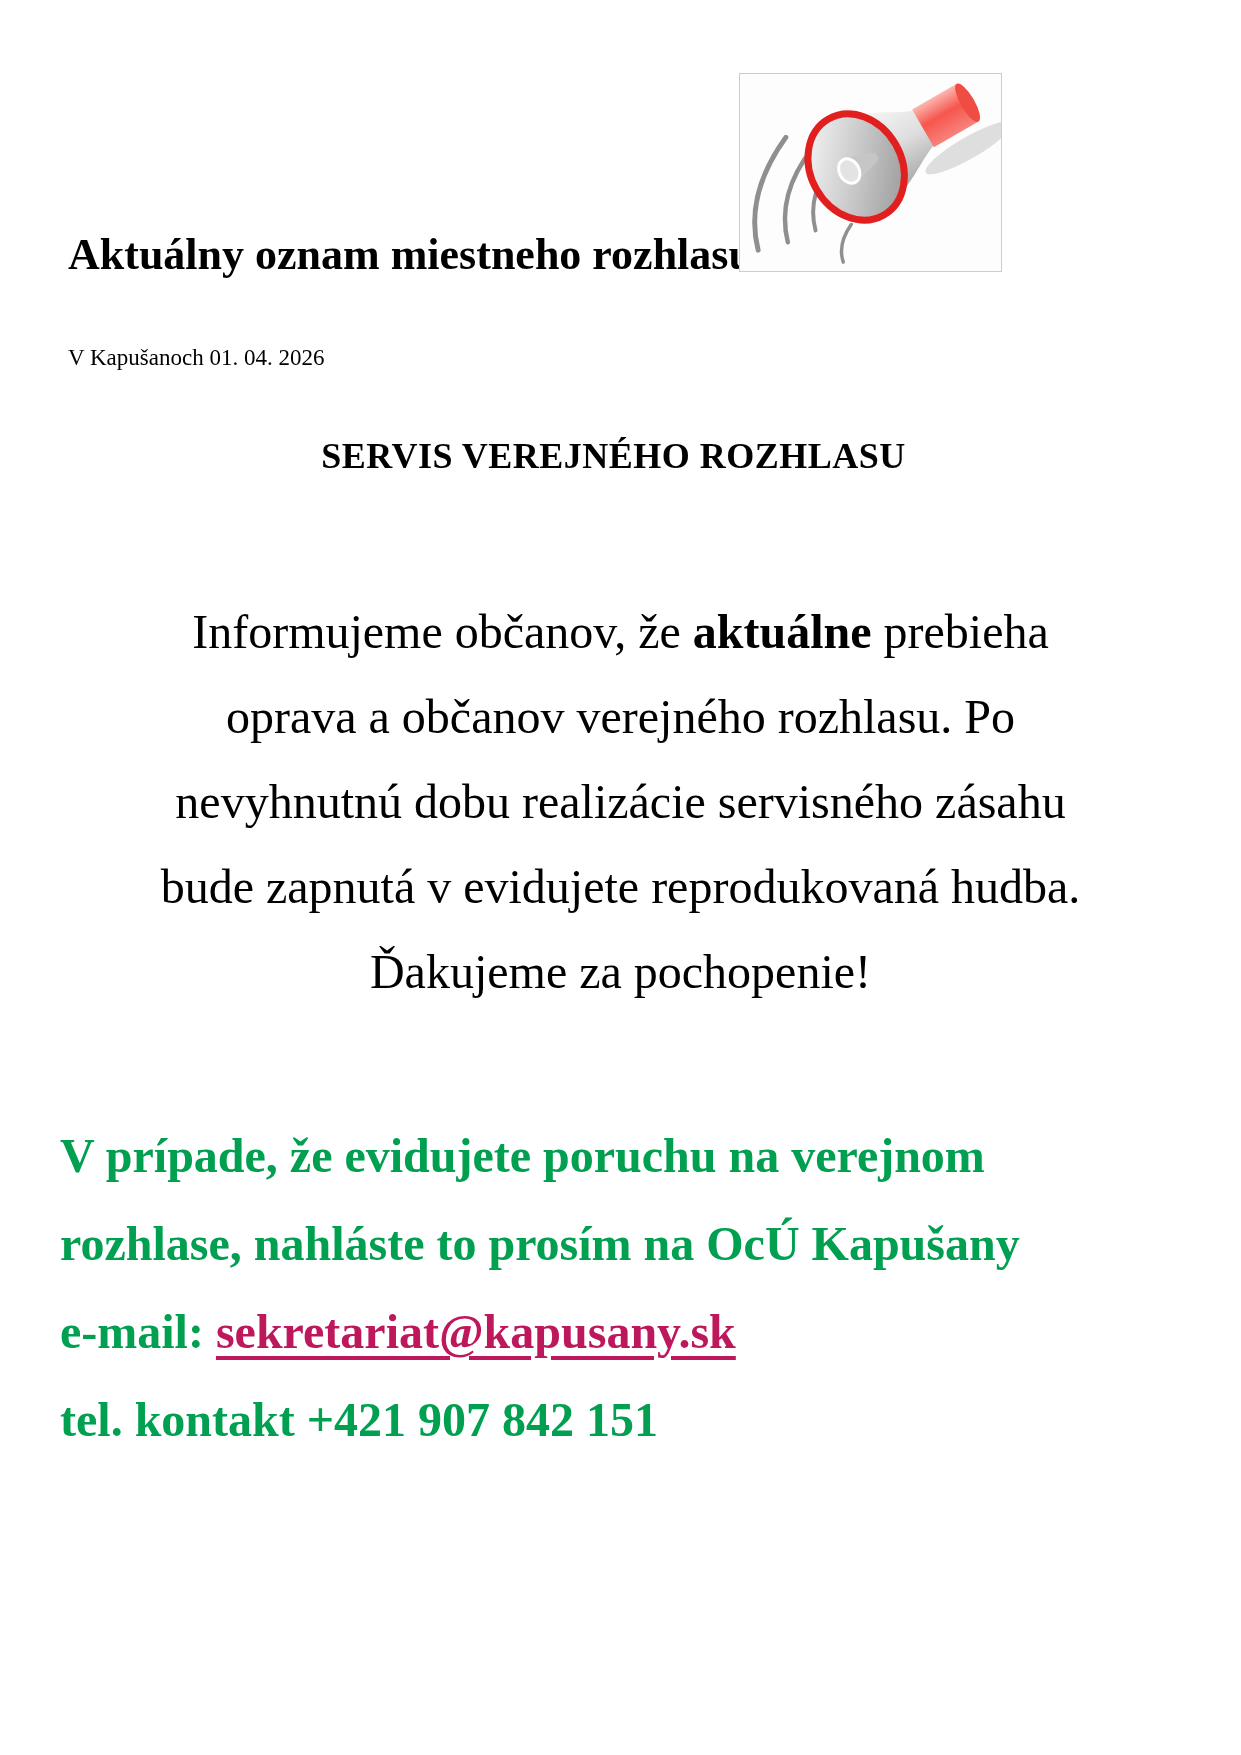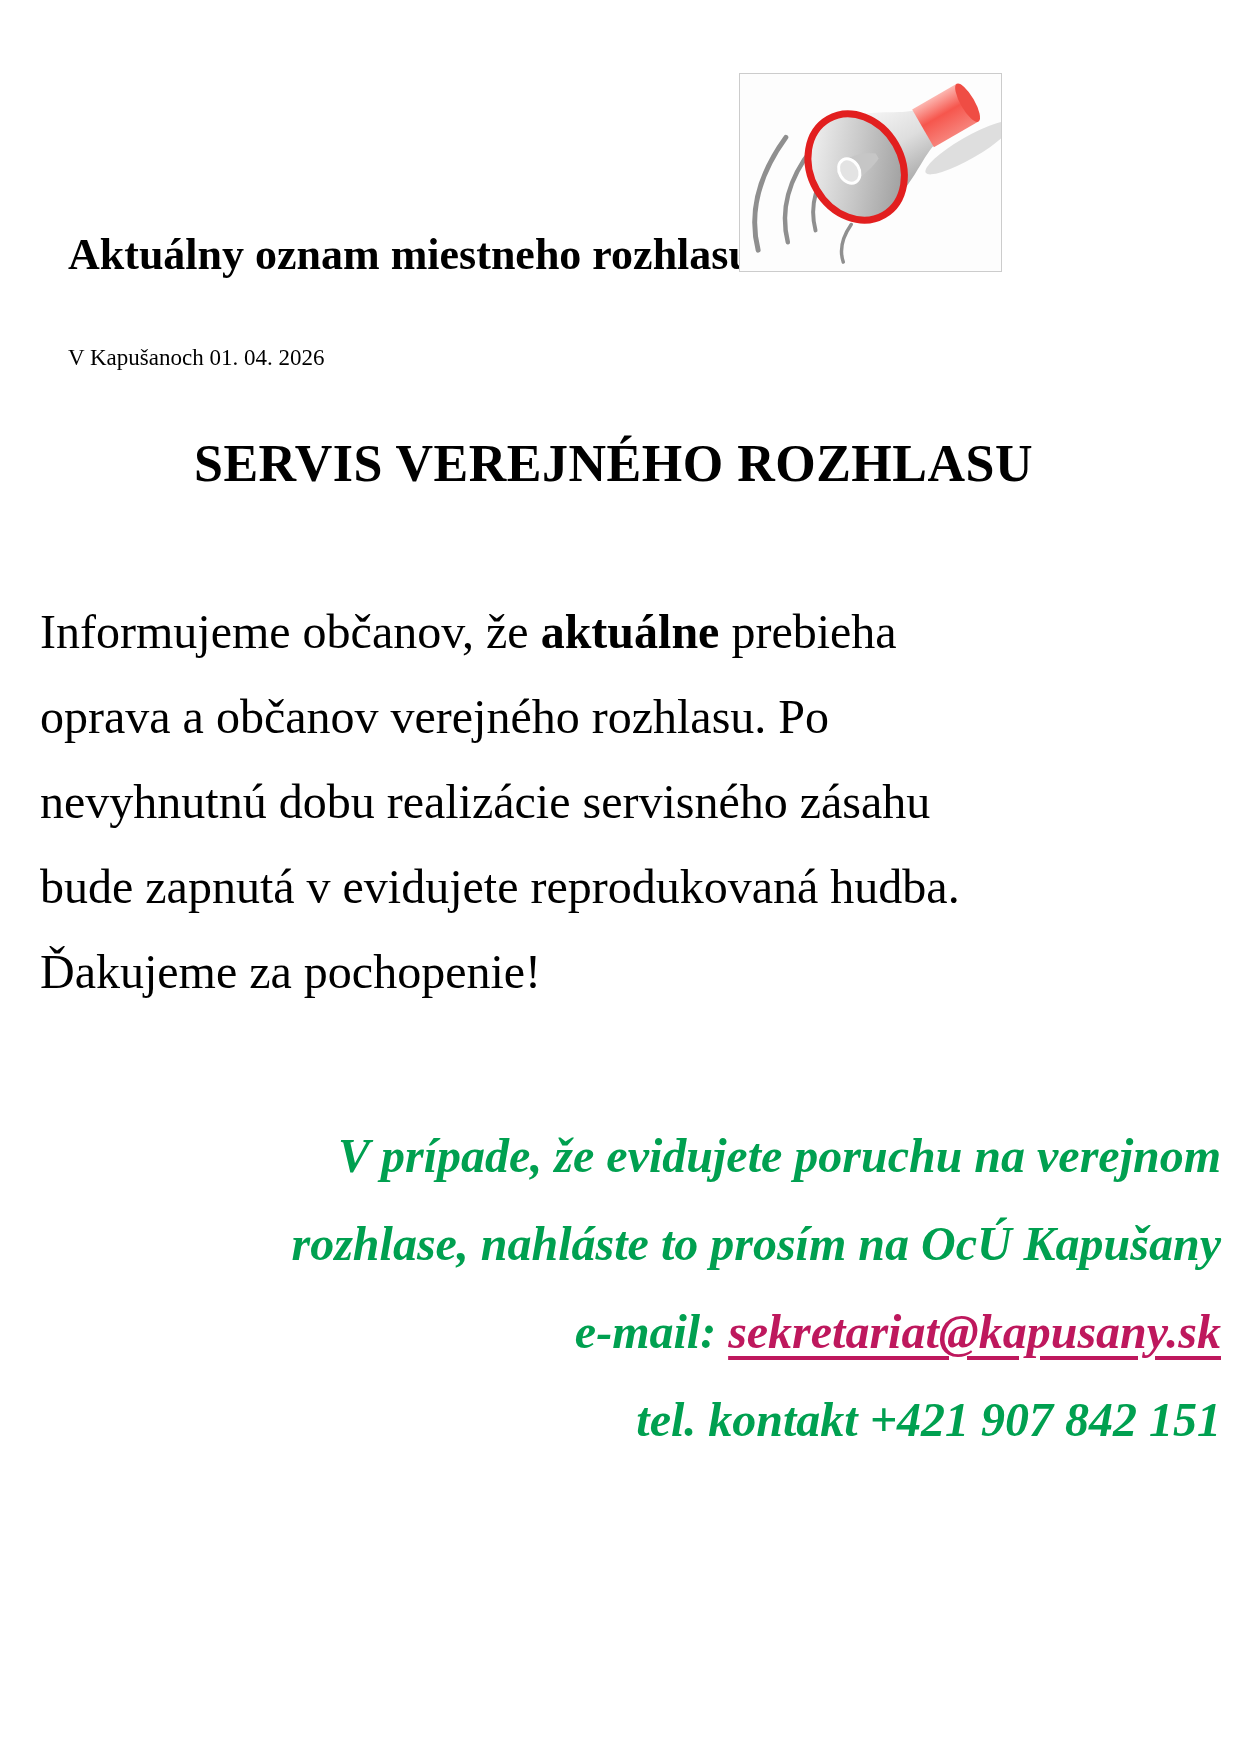--- a/index.html
+++ b/index.html
@@ -39,44 +39,44 @@
     font-size: 23px;
     line-height: 1;
     white-space: nowrap;
   }
   .doc-title {
     position: absolute;
     left: 0;
     right: 14px;
     top: 438px;
     text-align: center;
-    font-size: 52px;
+    font-size: 36px;
     font-weight: bold;
     line-height: 1;
     letter-spacing: 0.5px;
   }
   .body-block {
     position: absolute;
     left: 40px;
     right: 40px;
     top: 589px;
+    text-align: center;
     font-size: 48px;
     line-height: 85px;
   }
   .body-line { white-space: nowrap; }
   .bold { font-weight: bold; }
   .notice-block {
     position: absolute;
     left: 60px;
     right: 20px;
     top: 1112px;
-    text-align: right;
+    text-align: left;
     font-size: 48px;
     font-weight: bold;
-    font-style: italic;
     line-height: 88px;
     color: #00A050;
   }
   .notice-line { white-space: nowrap; }
   .email-link {
     color: #be185d;
     text-decoration: underline;
     text-decoration-thickness: 4px;
     text-underline-offset: 8px;
     cursor: pointer;

